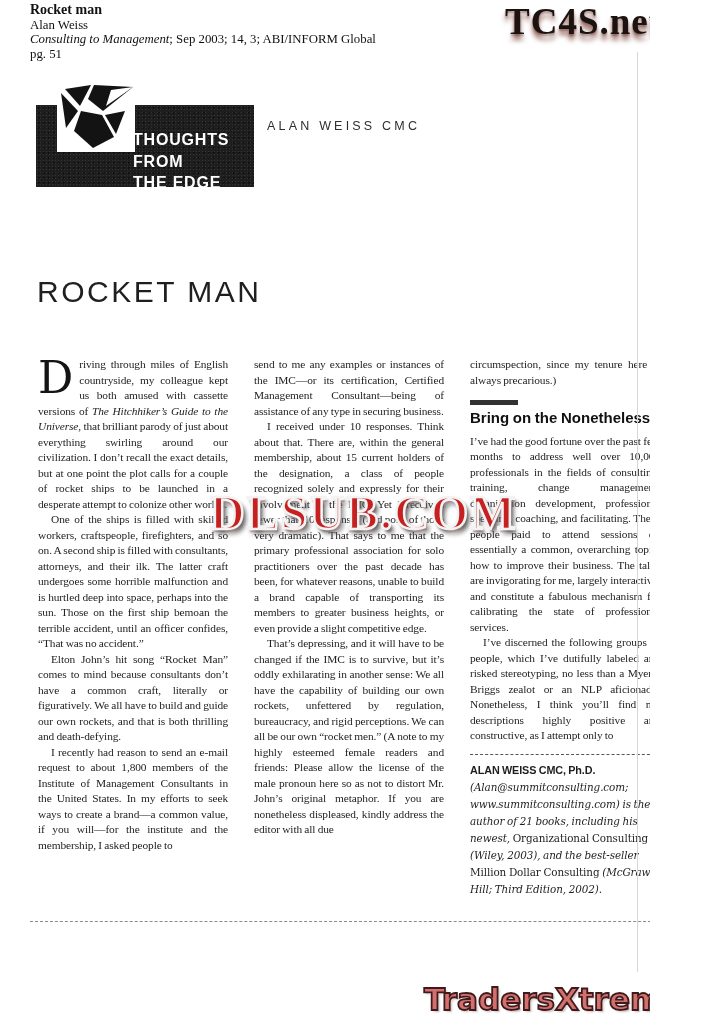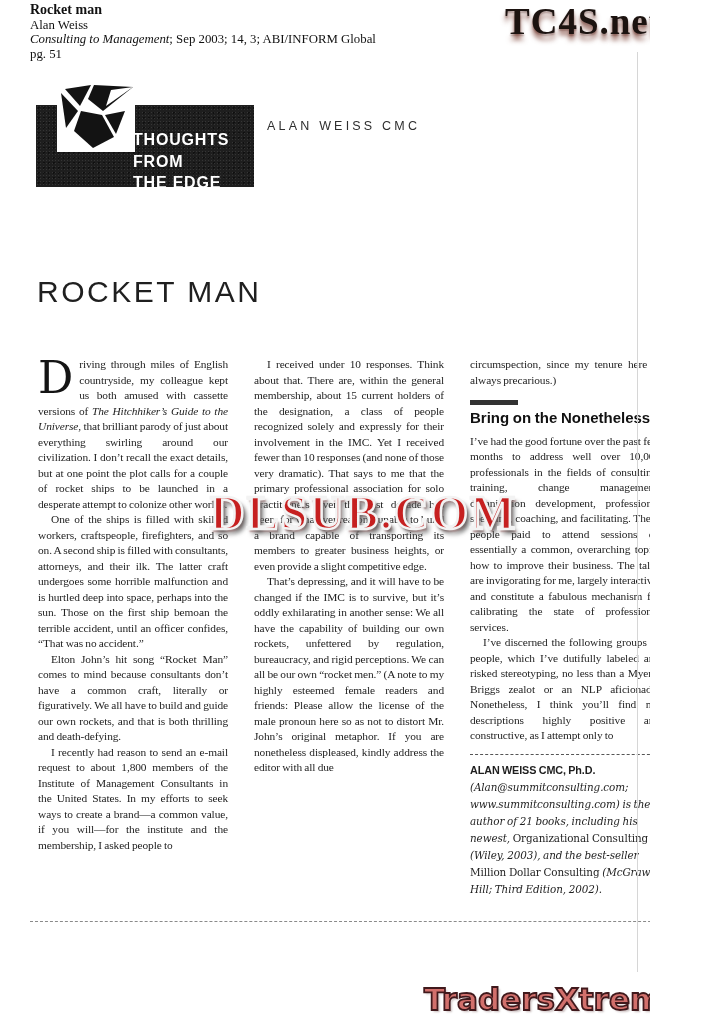--- a/index.html
+++ b/index.html
@@ -110,20 +110,21 @@
   <div class="columns">
 
     <div class="col">
       <p><span class="dropcap">D</span><span>riving through miles of English countryside, my colleague kept us both amused with cassette versions of </span><span class="it">The Hitchhiker’s Guide to the Universe</span><span>, that brilliant parody of just about everything swirling around our civilization. I don’t recall the exact details, but at one point the plot calls for a couple of rocket ships to be launched in a desperate attempt to colonize other worlds.</span></p>
       <p class="ind">One of the ships is filled with skilled workers, craftspeople, firefighters, and so on. A second ship is filled with consultants, attorneys, and their ilk. The latter craft undergoes some horrible malfunction and is hurtled deep into space, perhaps into the sun. Those on the first ship bemoan the terrible accident, until an officer confides, “That was no accident.”</p>
       <p class="ind">Elton John’s hit song “Rocket Man” comes to mind because consultants don’t have a common craft, literally or figuratively. We all have to build and guide our own rockets, and that is both thrilling and death-defying.</p>
       <p class="ind">I recently had reason to send an e-mail request to about 1,800 members of the Institute of Management Consultants in the United States. In my efforts to seek ways to create a brand—a common value, if you will—for the institute and the membership, I asked people to</p>
     </div>
 
     <div class="col">
+      <p>send to me any examples or instances of the IMC—or its certification, Certified Management Consultant—being of assistance of any type in securing business.</p>
       <p class="ind">I received under 10 responses. Think about that. There are, within the general membership, about 15 current holders of the designation, a class of people recognized solely and expressly for their involvement in the IMC. Yet I received fewer than 10 responses (and none of those very dramatic). That says to me that the primary professional association for solo practitioners over the past decade has been, for whatever reasons, unable to build a brand capable of transporting its members to greater business heights, or even provide a slight competitive edge.</p>
       <p class="ind">That’s depressing, and it will have to be changed if the IMC is to survive, but it’s oddly exhilarating in another sense: We all have the capability of building our own rockets, unfettered by regulation, bureaucracy, and rigid perceptions. We can all be our own “rocket men.” (A note to my highly esteemed female readers and friends: Please allow the license of the male pronoun here so as not to distort Mr. John’s original metaphor. If you are nonetheless displeased, kindly address the editor with all due</p>
     </div>
 
     <div class="col">
       <p>circumspection, since my tenure here is always precarious.)</p>
       <div class="ornament"></div>
       <div class="stereo-head">Bring on the Nonetheless</div>
       <p>I’ve had the good fortune over the past few months to address well over 10,000 professionals in the fields of consulting, training, change management, organization development, professional speaking, coaching, and facilitating. These people paid to attend sessions on essentially a common, overarching topic: how to improve their business. The talks are invigorating for me, largely interactive, and constitute a fabulous mechanism for calibrating the state of professional services.</p>
       <p class="ind">I’ve discerned the following groups of people, which I’ve dutifully labeled and risked stereotyping, no less than a Myers-Briggs zealot or an NLP aficionado. Nonetheless, I think you’ll find my descriptions highly positive and constructive, as I attempt only to</p>

